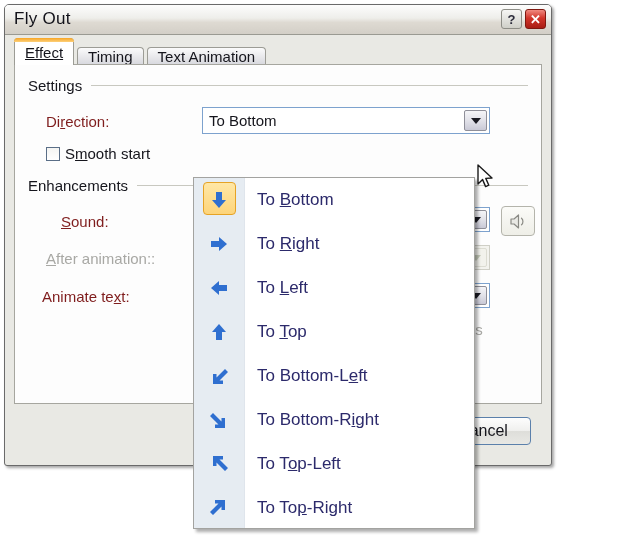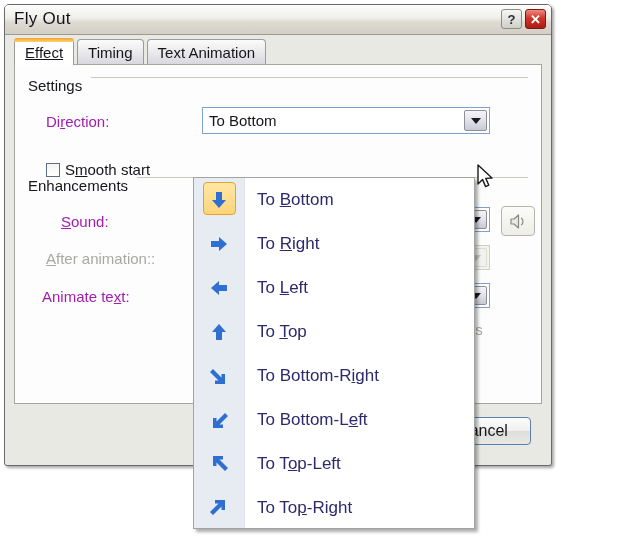--- a/index.html
+++ b/index.html
@@ -54,21 +54,21 @@
   }
 
   
   .tabstrip {
     position: absolute; left: 9px; top: 33px;
     height: 27px;
     display: flex; align-items: flex-end;
   }
   .tab {
     position: relative;
-    height: 26px;
+    height: 18px;
     padding: 0 10px;
     display: flex; align-items: center;
     font-size: 15px; color: #15151c;
     border: 1px solid #9c9c95;
     border-bottom: none;
     border-radius: 4px 4px 0 0;
     margin-right: 3px;
     background: linear-gradient(to bottom,#fbfbfb,#e2e2e6 70%,#d6d7dd);
     box-sizing: border-box;
   }
@@ -90,31 +90,31 @@
   .panel {
     position: absolute;
     left: 9px; top: 59px;
     width: 528px; height: 340px;
     background: #fdfdfd;
     border: 1px solid #a6a69f;
     box-sizing: border-box;
   }
   .group-head {
     position: absolute;
-    display: flex; 
+    display: flex; align-items: center;
     left: 13px; right: 13px;
     font-size: 15px; color: #15151c;
     white-space: nowrap;
   }
   .group-head .gline {
     flex: 1 1 auto; height: 1px; background: #c8c8c0; margin-left: 9px;
   }
   .field-label {
     position: absolute;
-    font-size: 15px; color: #a21caf; white-space: nowrap;
+    font-size: 15px; color: #7f1d1d; white-space: nowrap;
   }
   .field-label.disabled { color: #a8a8a4; }
   u { text-decoration: underline; }
 
   
   .combo {
     position: absolute;
     background: #ffffff;
     border: 1px solid #7da2ce;
     box-sizing: border-box;
@@ -272,21 +272,21 @@
         <span>Di</span><u>r</u><span>ection:</span>
       </div>
 
       <div class="combo" style="left:187px; top:42px; width:288px; height:27px;">
         <span class="ctext">To Bottom</span>
         <span class="cbtn">
           <span class="chev"></span>
         </span>
       </div>
 
-      <div class="cbwrap" style="left:31px; top:96px;">
+      <div class="cbwrap" style="left:31px; top:80px;">
         <span class="cbox"></span>
         <span class="cblabel">
           <span>S</span><u>m</u><span>ooth start</span>
         </span>
       </div>
 
       <div class="group-head" style="top:112px;">
         <span>Enhancements</span>
         <span class="gline"></span>
       </div>
@@ -374,36 +374,36 @@
         </svg>
       </span>
       <span class="dd-label">
         <span>To </span><u>T</u><span>op</span>
       </span>
     </div>
 
     <div class="dd-item">
       <span class="dd-icon">
         <svg width="20" height="20" viewBox="0 0 20 20">
+          <path d="M16 3 l3 3 l-8.5 8.5 l3.5 0 l0 3.5 l-10 0 l0 -10 l3.5 0 l0 3.5 z" fill="#2f6fd0"></path>
+        </svg>
+      </span>
+      <span class="dd-label">
+        <span>To Bottom-L</span><u>e</u><span>ft</span>
+      </span>
+    </div>
+
+    <div class="dd-item">
+      <span class="dd-icon">
+        <svg width="20" height="20" viewBox="0 0 20 20">
           <path d="M4 3 l-3 3 l8.5 8.5 l-3.5 0 l0 3.5 l10 0 l0 -10 l-3.5 0 l0 3.5 z" fill="#2f6fd0"></path>
         </svg>
       </span>
       <span class="dd-label">
         <span>To Bottom-R</span><u>i</u><span>ght</span>
-      </span>
-    </div>
-
-    <div class="dd-item">
-      <span class="dd-icon">
-        <svg width="20" height="20" viewBox="0 0 20 20">
-          <path d="M16 3 l3 3 l-8.5 8.5 l3.5 0 l0 3.5 l-10 0 l0 -10 l3.5 0 l0 3.5 z" fill="#2f6fd0"></path>
-        </svg>
-      </span>
-      <span class="dd-label">
-        <span>To Bottom-L</span><u>e</u><span>ft</span>
       </span>
     </div>
 
     <div class="dd-item">
       <span class="dd-icon">
         <svg width="20" height="20" viewBox="0 0 20 20">
           <path d="M16 17 l3 -3 l-8.5 -8.5 l3.5 0 l0 -3.5 l-10 0 l0 10 l3.5 0 l0 -3.5 z" fill="#2f6fd0"></path>
         </svg>
       </span>
       <span class="dd-label">

